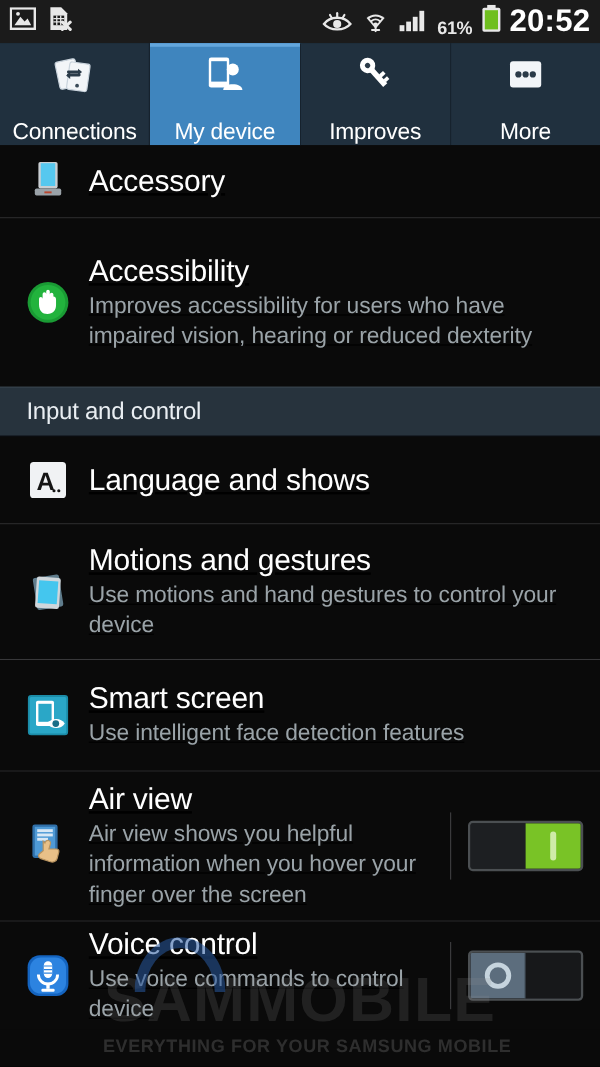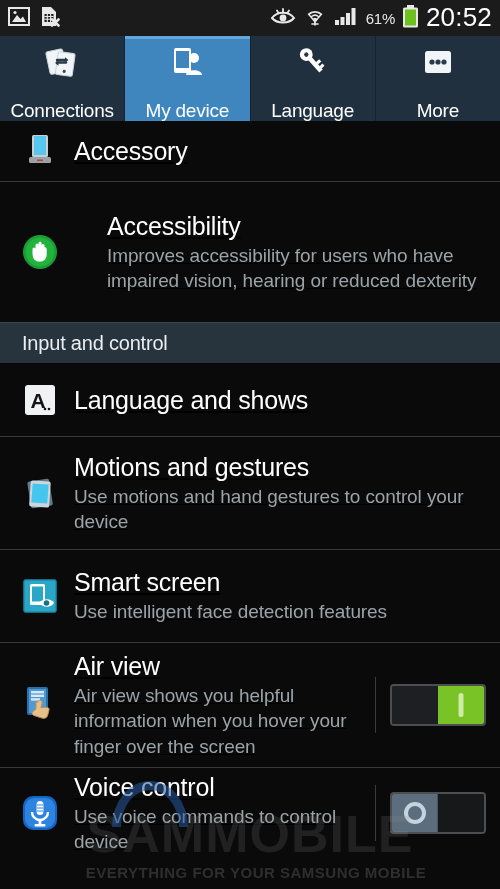--- a/index.html
+++ b/index.html
@@ -11,21 +11,21 @@
   }
   #screen { position:relative; width:500px; height:889px; background:#0a0a0a; overflow:hidden; }
 
   
   .statusbar {
     height:36px; background:#1b1b1b;
     display:flex; align-items:center; justify-content:space-between;
     padding:0 8px 0 8px;
   }
   .sb-left { display:flex; align-items:center; gap:9px; }
-  .sb-right { display:flex; align-items:center; gap:7px; }
+  .sb-right { display:flex; align-items:flex-end; gap:7px;font-weight:bold; }
   .sb-pct { color:#e8e8e8; font-size:15px; letter-spacing:-.3px; }
   .sb-clock { color:#ffffff; font-size:26px; letter-spacing:.2px; line-height:1; padding-bottom:2px;}
 
   
   .tabbar { height:85px; display:flex; background:#1d2b38; }
   .tab {
     flex:1; position:relative;
     display:flex; flex-direction:column; align-items:center; justify-content:center;
     background:#20303e; border-right:1px solid #16222d;
     gap:19px; padding-top:4px;
@@ -216,21 +216,21 @@
         <svg width="36" height="36" viewBox="0 0 36 36">
           <g transform="rotate(-42 18 18)">
             <circle cx="18" cy="8" r="6.4" fill="#ffffff"></circle>
             <circle cx="18" cy="8" r="2.2" fill="#2a3a48"></circle>
             <rect x="15.7" y="13" width="4.6" height="17" fill="#ffffff"></rect>
             <rect x="20" y="20" width="4.5" height="3.2" fill="#ffffff"></rect>
             <rect x="20" y="25.5" width="4" height="3" fill="#ffffff"></rect>
           </g>
         </svg>
       </span>
-      <span class="tab-label">Language</span>
+      <span class="tab-label">Improves</span>
     </div>
 
     <div class="tab">
       <span class="tab-ic">
         <svg width="36" height="36" viewBox="0 0 36 36">
           <rect x="5" y="7" width="26" height="22" rx="2.5" fill="#f2f5f8"></rect>
           <circle cx="12" cy="18" r="2.6" fill="#2a3a48"></circle>
           <circle cx="18" cy="18" r="2.6" fill="#2a3a48"></circle>
           <circle cx="24" cy="18" r="2.6" fill="#2a3a48"></circle>
         </svg>
@@ -250,21 +250,21 @@
           <rect x="15" y="26.5" width="6" height="1.6" fill="#b8462f"></rect>
         </svg>
       </div>
       <div class="row-text">
         <div class="row-title">Accessory</div>
       </div>
     </div>
 
     <div class="sep"></div>
 
-    <div class="row" style="height:140px;gap:33px;">
+    <div class="row" style="height:140px;">
       <div class="row-icon">
         <svg width="38" height="38" viewBox="0 0 38 38">
           <circle cx="19" cy="19" r="17" fill="#1a9b34"></circle>
           <circle cx="19" cy="19" r="14.5" fill="#22b33d"></circle>
           <path d="M11.5 20.5 v-4.5 a1.5 1.5 0 0 1 3 0 v-4 a1.5 1.5 0 0 1 3 0 v-2 a1.5 1.5 0 0 1 3 0 v2.5 a1.5 1.5 0 0 1 3 0 v1.5 c1.4 0 2.2 1 2.2 2.4 v5 c0 4.2 -2.6 7.2 -7.2 7.2 c-4.2 0 -7 -2.6 -7 -8.1 Z" fill="#ffffff"></path>
         </svg>
       </div>
       <div class="row-text">
         <div class="row-title">Accessibility</div>
         <div class="row-sub">Improves accessibility for users who have impaired vision, hearing or reduced dexterity</div>

